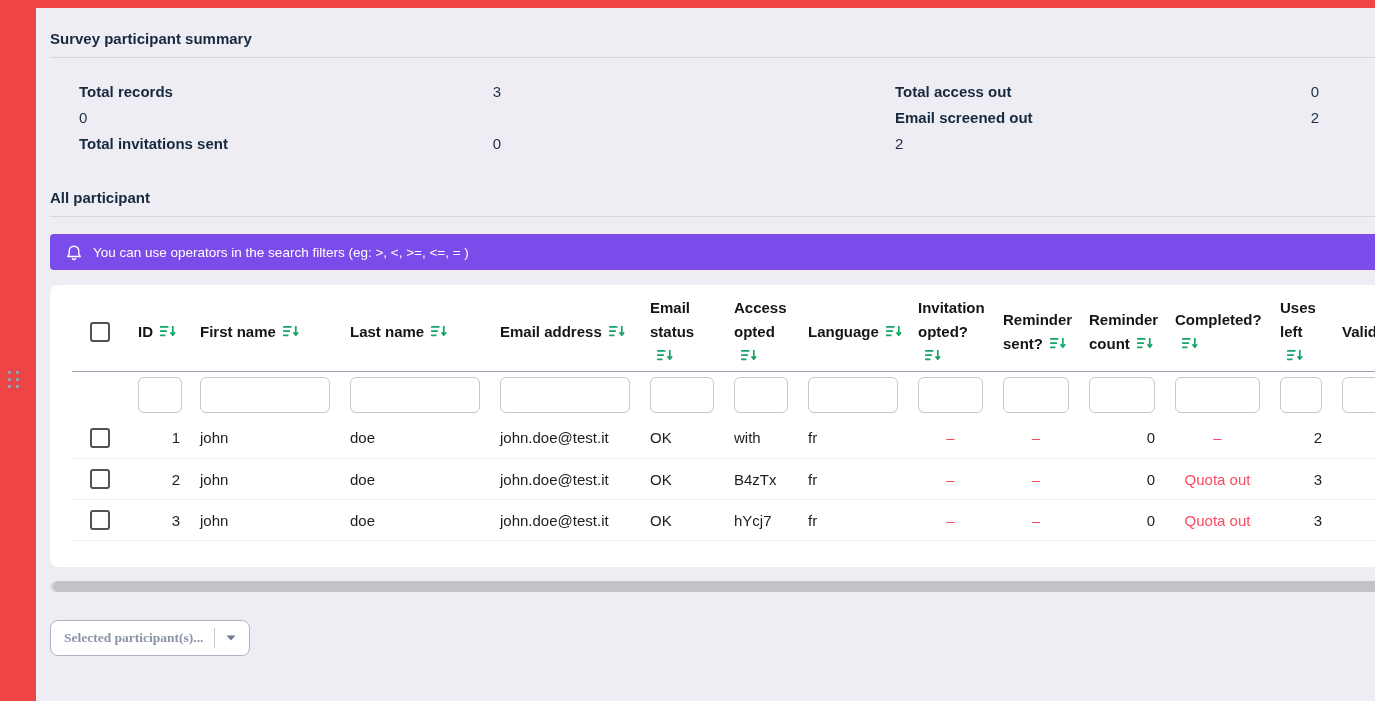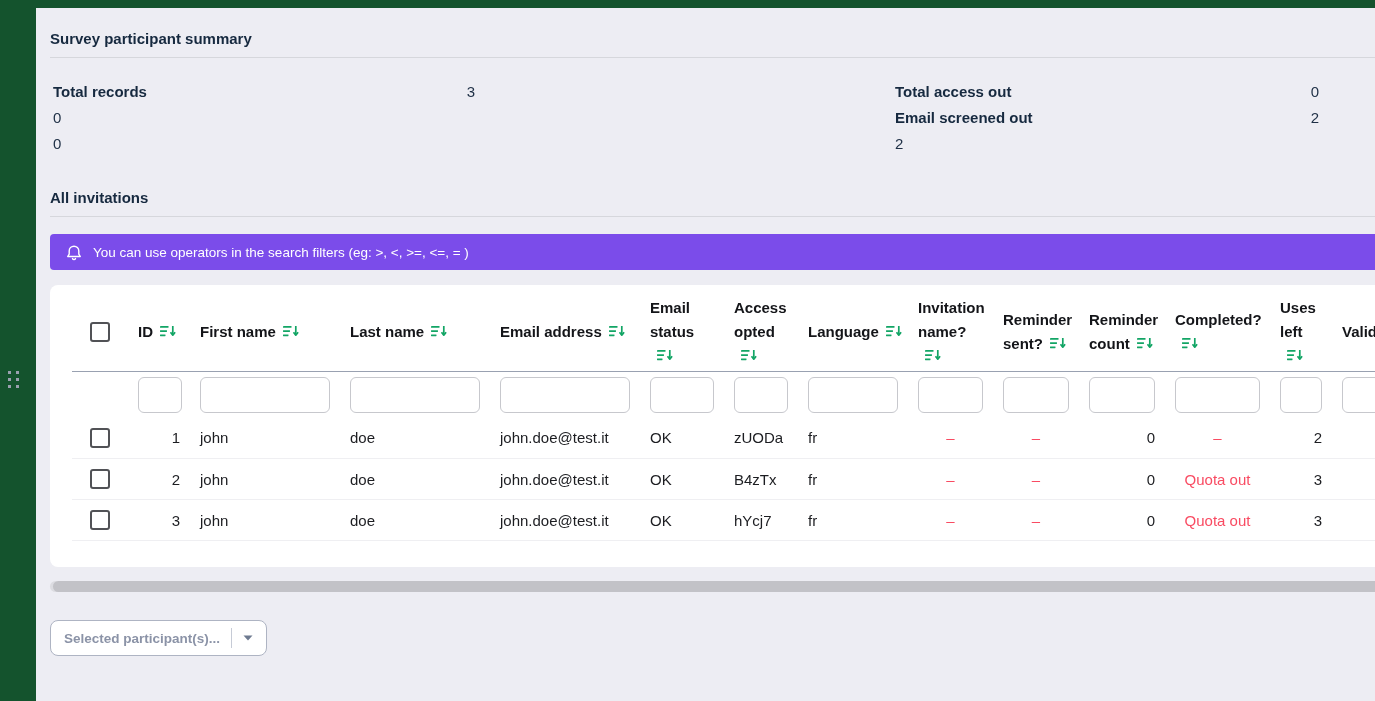--- a/index.html
+++ b/index.html
@@ -1,30 +1,30 @@
 <!DOCTYPE html>
 <html style="--accent: #7b4cea; --green: #12a565; --danger: #f94b62; --navy: #16293f;"><head>
 <meta charset="utf-8">
 <style>
   :root{
     --accent:#7b4cea; --green:#12a565; --danger:#f94b62; --navy:#16293f;
   }
   *{box-sizing:border-box;}
   html,body{margin:0;padding:0;background:#fff;}
   body{font-family:"Liberation Sans","DejaVu Sans",sans-serif;color:#1c1d21;}
-  .page{position:relative;width:1375px;height:701px;background:#14532d;overflow:hidden;}
+  .page{position:relative;width:1375px;height:701px;background:#ef4444;overflow:hidden;}
   .content{position:absolute;left:36px;top:8px;right:0;bottom:0;background:#ededf3;overflow:hidden;}
 
   .drag-handle{position:absolute;left:8px;top:371px;display:grid;grid-template-columns:repeat(2,3px);gap:4px 5px;cursor:grab;}
   .drag-handle i{width:3px;height:3px;background:#9aa0af;display:block;}
 
   .section-title{margin:22px 0 0 14px;font-size:15px;font-weight:700;color:var(--navy);}
   .rule{height:1px;background:#d6d7dc;margin:10px 0 0 14px;}
 
-  .stats{display:flex;justify-content:space-between;padding:21px 56px 0 17px;}
+  .stats{display:flex;justify-content:space-between;padding:21px 56px 0 43px;}
   .stats-col{width:424px;}
   .stats-col.left{width:422px;}
   .stat-row{display:flex;justify-content:space-between;font-size:15px;line-height:26px;color:var(--navy);}
   .stat-label{font-weight:700;}
   .stat-value{font-weight:400;color:#1e2f45;}
 
   .title-2{margin-top:32px;}
   .banner{margin:17px 0 0 14px;height:36px;background:var(--accent);border-radius:4px 0 0 4px;
           display:flex;align-items:center;gap:11px;padding:0 16px;color:#fff;font-size:13.5px;}
   .banner svg{flex:0 0 auto;}
@@ -47,21 +47,21 @@
   tbody td{height:41px;font-size:15px;color:#1c1d21;padding:0 10px;border-bottom:1px solid #efeff2;}
   td.al-right,th.al-right{text-align:right;}
   td.al-center{text-align:center;}
   td.danger{color:var(--danger);}
 
   .hscroll{margin:14px 0 0 14px;height:11px;background:#dcdce1;border-radius:6px 0 0 6px;position:relative;cursor:pointer;}
   .hscroll .thumb{position:absolute;left:3px;top:0;bottom:0;right:0;background:#c2c2c7;border-radius:6px 0 0 6px;cursor:grab;}
 
   .sel-btn{margin:28px 0 0 14px;display:inline-flex;align-items:center;gap:11px;height:36px;
      padding:0 13px;background:#fff;border:1px solid #aeb4c3;border-radius:8px;cursor:pointer;
-     font-family:Liberation Sans, sans-serif;font-size:13.5px;font-weight:700;color:#8b93a7;}
+     font-family:Liberation Serif, serif;font-size:13.5px;font-weight:700;color:#8b93a7;}
   .vsep{width:1px;height:20px;background:#c6cbd6;display:inline-block;}
 </style>
 </head>
 <body>
 
 <div class="page">
   <div class="drag-handle">
     <i></i>
       <i></i>
       <i></i>
@@ -78,39 +78,40 @@
     <div class="stats">
       <div class="stats-col left">
         <div class="stat-row">
           <span class="stat-label">Total records</span>
           <span class="stat-value">3</span>
         </div>
         <div class="stat-row">
           <span class="stat-value">0</span>
         </div>
         <div class="stat-row">
+          <span class="stat-label">Total invitations sent</span>
           <span class="stat-value">0</span>
         </div>
       </div>
       <div class="stats-col">
         <div class="stat-row">
           <span class="stat-label">Total access out</span>
           <span class="stat-value">0</span>
         </div>
         <div class="stat-row">
           <span class="stat-label">Email screened out</span>
           <span class="stat-value">2</span>
         </div>
         <div class="stat-row">
           <span class="stat-value">2</span>
         </div>
       </div>
     </div>
 
-    <div class="section-title title-2">All invitations</div>
+    <div class="section-title title-2">All participant</div>
     <div class="rule"></div>
 
     <div class="banner">
       <svg width="16" height="17" viewBox="0 0 16 17" fill="none" stroke="#ffffff" stroke-width="1.4">
         <path d="M8 2.2 a4.8 4.8 0 0 1 4.8 4.8 v3.1 l1.5 2.4 H1.7 l1.5 -2.4 V7 A4.8 4.8 0 0 1 8 2.2 z" stroke-linejoin="round"></path>
         <path d="M6.5 14.6 a1.7 1.7 0 0 0 3 0" stroke-linecap="round"></path>
       </svg>
       <span>You can use operators in the search filters (eg: &gt;, &lt;, &gt;=, &lt;=, = )</span>
     </div>
 
@@ -179,21 +180,21 @@
                   <path d="M12.8 2v8.4" stroke="currentColor" stroke-width="1.7" fill="none"></path>
                   <path d="M10.5 8.2l2.3 3 2.3-3" stroke="currentColor" stroke-width="1.7" fill="none" stroke-linejoin="round"></path>
                 </svg></th>
               <th class="sortable" style="white-space:nowrap"><span>Language</span><svg class="sic" width="17" height="14" viewBox="0 0 17 14">
                   <rect y="2" width="8.5" height="1.8" rx="0.4" fill="currentColor"></rect>
                   <rect y="6.2" width="7" height="1.8" rx="0.4" fill="currentColor"></rect>
                   <rect y="10.4" width="5.5" height="1.8" rx="0.4" fill="currentColor"></rect>
                   <path d="M12.8 2v8.4" stroke="currentColor" stroke-width="1.7" fill="none"></path>
                   <path d="M10.5 8.2l2.3 3 2.3-3" stroke="currentColor" stroke-width="1.7" fill="none" stroke-linejoin="round"></path>
                 </svg></th>
-              <th class="sortable"><span>Invitation name?</span><svg class="sic" width="17" height="14" viewBox="0 0 17 14">
+              <th class="sortable"><span>Invitation opted?</span><svg class="sic" width="17" height="14" viewBox="0 0 17 14">
                   <rect y="2" width="8.5" height="1.8" rx="0.4" fill="currentColor"></rect>
                   <rect y="6.2" width="7" height="1.8" rx="0.4" fill="currentColor"></rect>
                   <rect y="10.4" width="5.5" height="1.8" rx="0.4" fill="currentColor"></rect>
                   <path d="M12.8 2v8.4" stroke="currentColor" stroke-width="1.7" fill="none"></path>
                   <path d="M10.5 8.2l2.3 3 2.3-3" stroke="currentColor" stroke-width="1.7" fill="none" stroke-linejoin="round"></path>
                 </svg></th>
               <th class="sortable"><span>Reminder sent?</span><svg class="sic" width="17" height="14" viewBox="0 0 17 14">
                   <rect y="2" width="8.5" height="1.8" rx="0.4" fill="currentColor"></rect>
                   <rect y="6.2" width="7" height="1.8" rx="0.4" fill="currentColor"></rect>
                   <rect y="10.4" width="5.5" height="1.8" rx="0.4" fill="currentColor"></rect>
@@ -245,21 +246,21 @@
           <tbody>
             <tr>
               <td class="cb">
                 <input type="checkbox" style="">
               </td>
               <td class="al-right">1</td>
               <td>john</td>
               <td>doe</td>
               <td>john.doe@test.it</td>
               <td>OK</td>
-              <td>zUODa</td>
+              <td>with</td>
               <td>fr</td>
               <td class="al-center danger">–</td>
               <td class="al-center danger">–</td>
               <td class="al-right">0</td>
               <td class="al-center danger">–</td>
               <td class="al-right">2</td>
               <td></td>
             </tr>
             <tr>
               <td class="cb">

